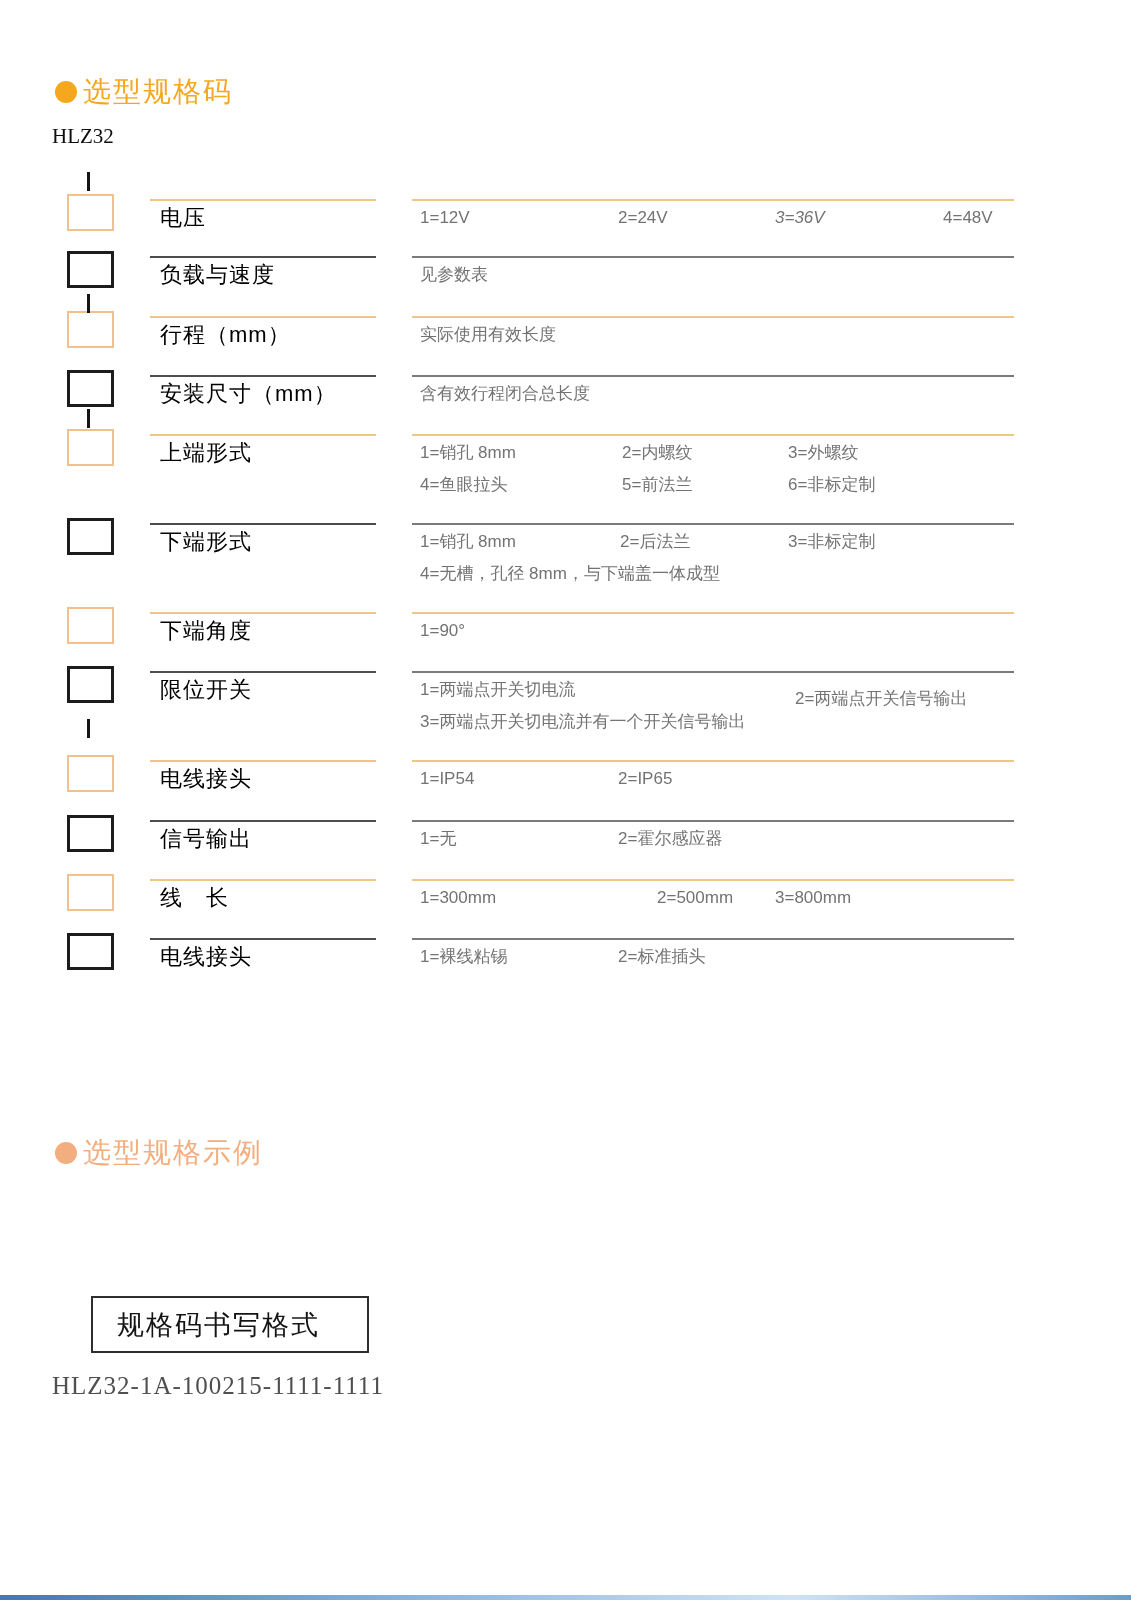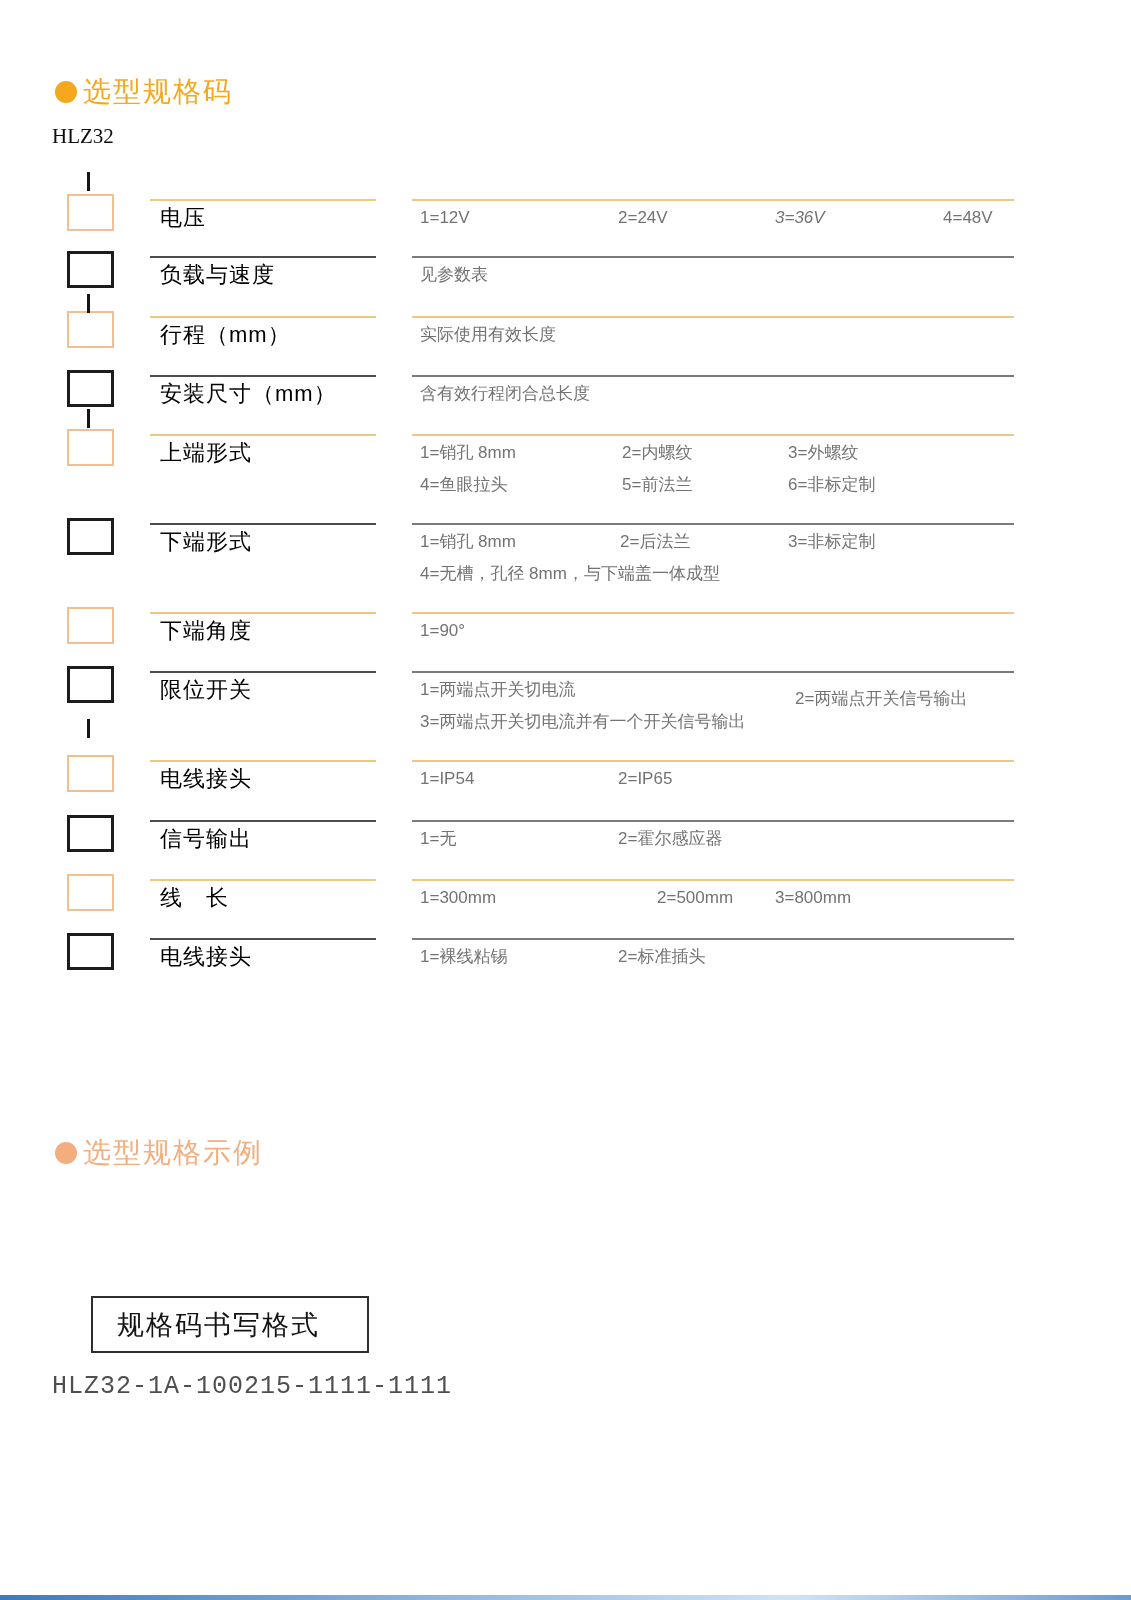--- a/index.html
+++ b/index.html
@@ -38,21 +38,21 @@
   .example-p{
     position:absolute;left:62px;top:1180px;width:1030px;margin:0;
     font-size:22px;line-height:41px;color:#1c1c1c;
   }
   .format-box{
     position:absolute;left:43px;top:1296px;width:278px;height:57px;box-sizing:border-box;
     border:2px solid #2e2e2e;display:flex;align-items:center;padding-left:24px;margin-left:48px;
   }
   .format-box .txt{font-size:27px;color:#141414;letter-spacing:2px;}
   .spec-code{
-    position:absolute;left:52px;top:1372px;font-family:Liberation Mono, monospace;
+    position:absolute;left:52px;top:1372px;font-family:Liberation Serif, serif;
     font-size:25px;color:#4f4f4f;letter-spacing:1px;
   }
   .bottom-bar{
     position:absolute;left:0;top:1595px;width:1131px;height:5px;
     background:linear-gradient(90deg,#3d7ab8 0%,#9cc0e4 45%,#cfe3f5 70%,#6b9bd0 100%);
   }
 </style>
 </head>
 <body>
 

